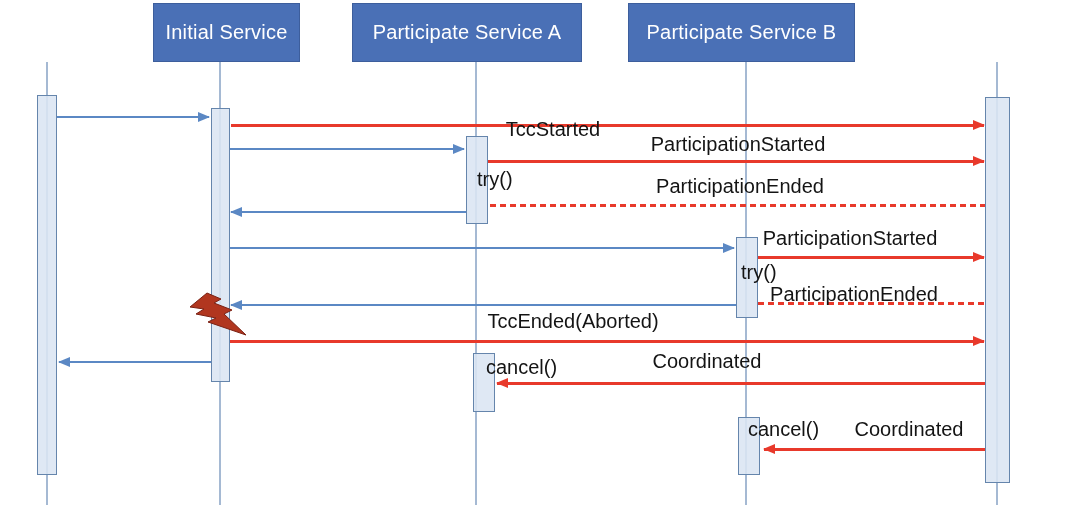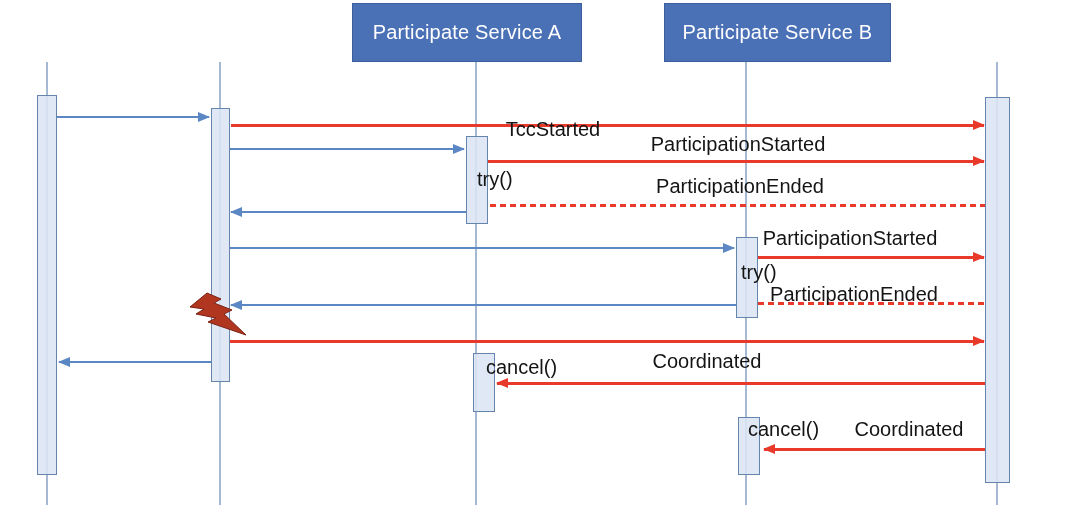--- a/index.html
+++ b/index.html
@@ -87,40 +87,44 @@
     </div>
     <div class="msg-label" style="left: 854px; top: 283px;">ParticipationEnded</div>
     <div class="msg" style="left: 231px; top: 303.75px; width: 505px; height: 2.5px; color: rgb(91, 136, 196);">
       <div class="solid"></div>
       <span class="head head-left" style="top: -4.25px;"></span>
     </div>
     <div class="msg" style="left: 230px; top: 339.5px; width: 754px; height: 3px; color: rgb(232, 57, 43);">
       <div class="solid"></div>
       <span class="head head-right" style="top: -4px;"></span>
     </div>
+    <div class="msg-label" style="left: 573px; top: 310px;">TccEnded(Aborted)</div>
     <div class="msg" style="left: 59px; top: 360.75px; width: 152px; height: 2.5px; color: rgb(91, 136, 196);">
       <div class="solid"></div>
       <span class="head head-left" style="top: -4.25px;"></span>
     </div>
     <div class="msg" style="left: 497px; top: 381.5px; width: 488px; height: 3px; color: rgb(232, 57, 43);">
       <div class="solid"></div>
       <span class="head head-left" style="top: -4px;"></span>
     </div>
     <div class="msg-label" style="left: 707px; top: 350px;">Coordinated</div>
     <div class="msg" style="left: 764px; top: 447.5px; width: 221px; height: 3px; color: rgb(232, 57, 43);">
       <div class="solid"></div>
       <span class="head head-left" style="top: -4px;"></span>
     </div>
     <div class="msg-label" style="left: 909px; top: 418px;">Coordinated</div>
     <div class="op-label" style="left: 477px; top: 168px;">try()</div>
     <div class="op-label" style="left: 741px; top: 261px;">try()</div>
     <div class="op-label" style="left: 486px; top: 356px;">cancel()</div>
     <div class="op-label" style="left: 748px; top: 418px;">cancel()</div>
+    <div class="actor" style="left: 153px; width: 147px; background: rgb(74, 112, 182); color: rgb(255, 255, 255);">
+      <span>Initial Service</span>
+    </div>
     <div class="actor" style="left: 352px; width: 230px; background: rgb(74, 112, 182); color: rgb(255, 255, 255);">
       <span>Participate Service A</span>
     </div>
-    <div class="actor" style="left: 664px; width: 227px; background: rgb(74, 112, 182); color: rgb(255, 255, 255);">
+    <div class="actor" style="left: 628px; width: 227px; background: rgb(74, 112, 182); color: rgb(255, 255, 255);">
       <span>Participate Service B</span>
     </div>
     <svg class="bolt" viewBox="0 0 62 48" width="64" height="48" style="left: 186px; top: 290px;">
       <polygon points="3,17 20,3 34,9 27,13 45,20 37,24 59,45 21,32 29,28 9,24 17,19" fill="#B1361F" stroke="#7A2113" stroke-width="1"></polygon>
     </svg>
   </div>
 
 </body></html>

